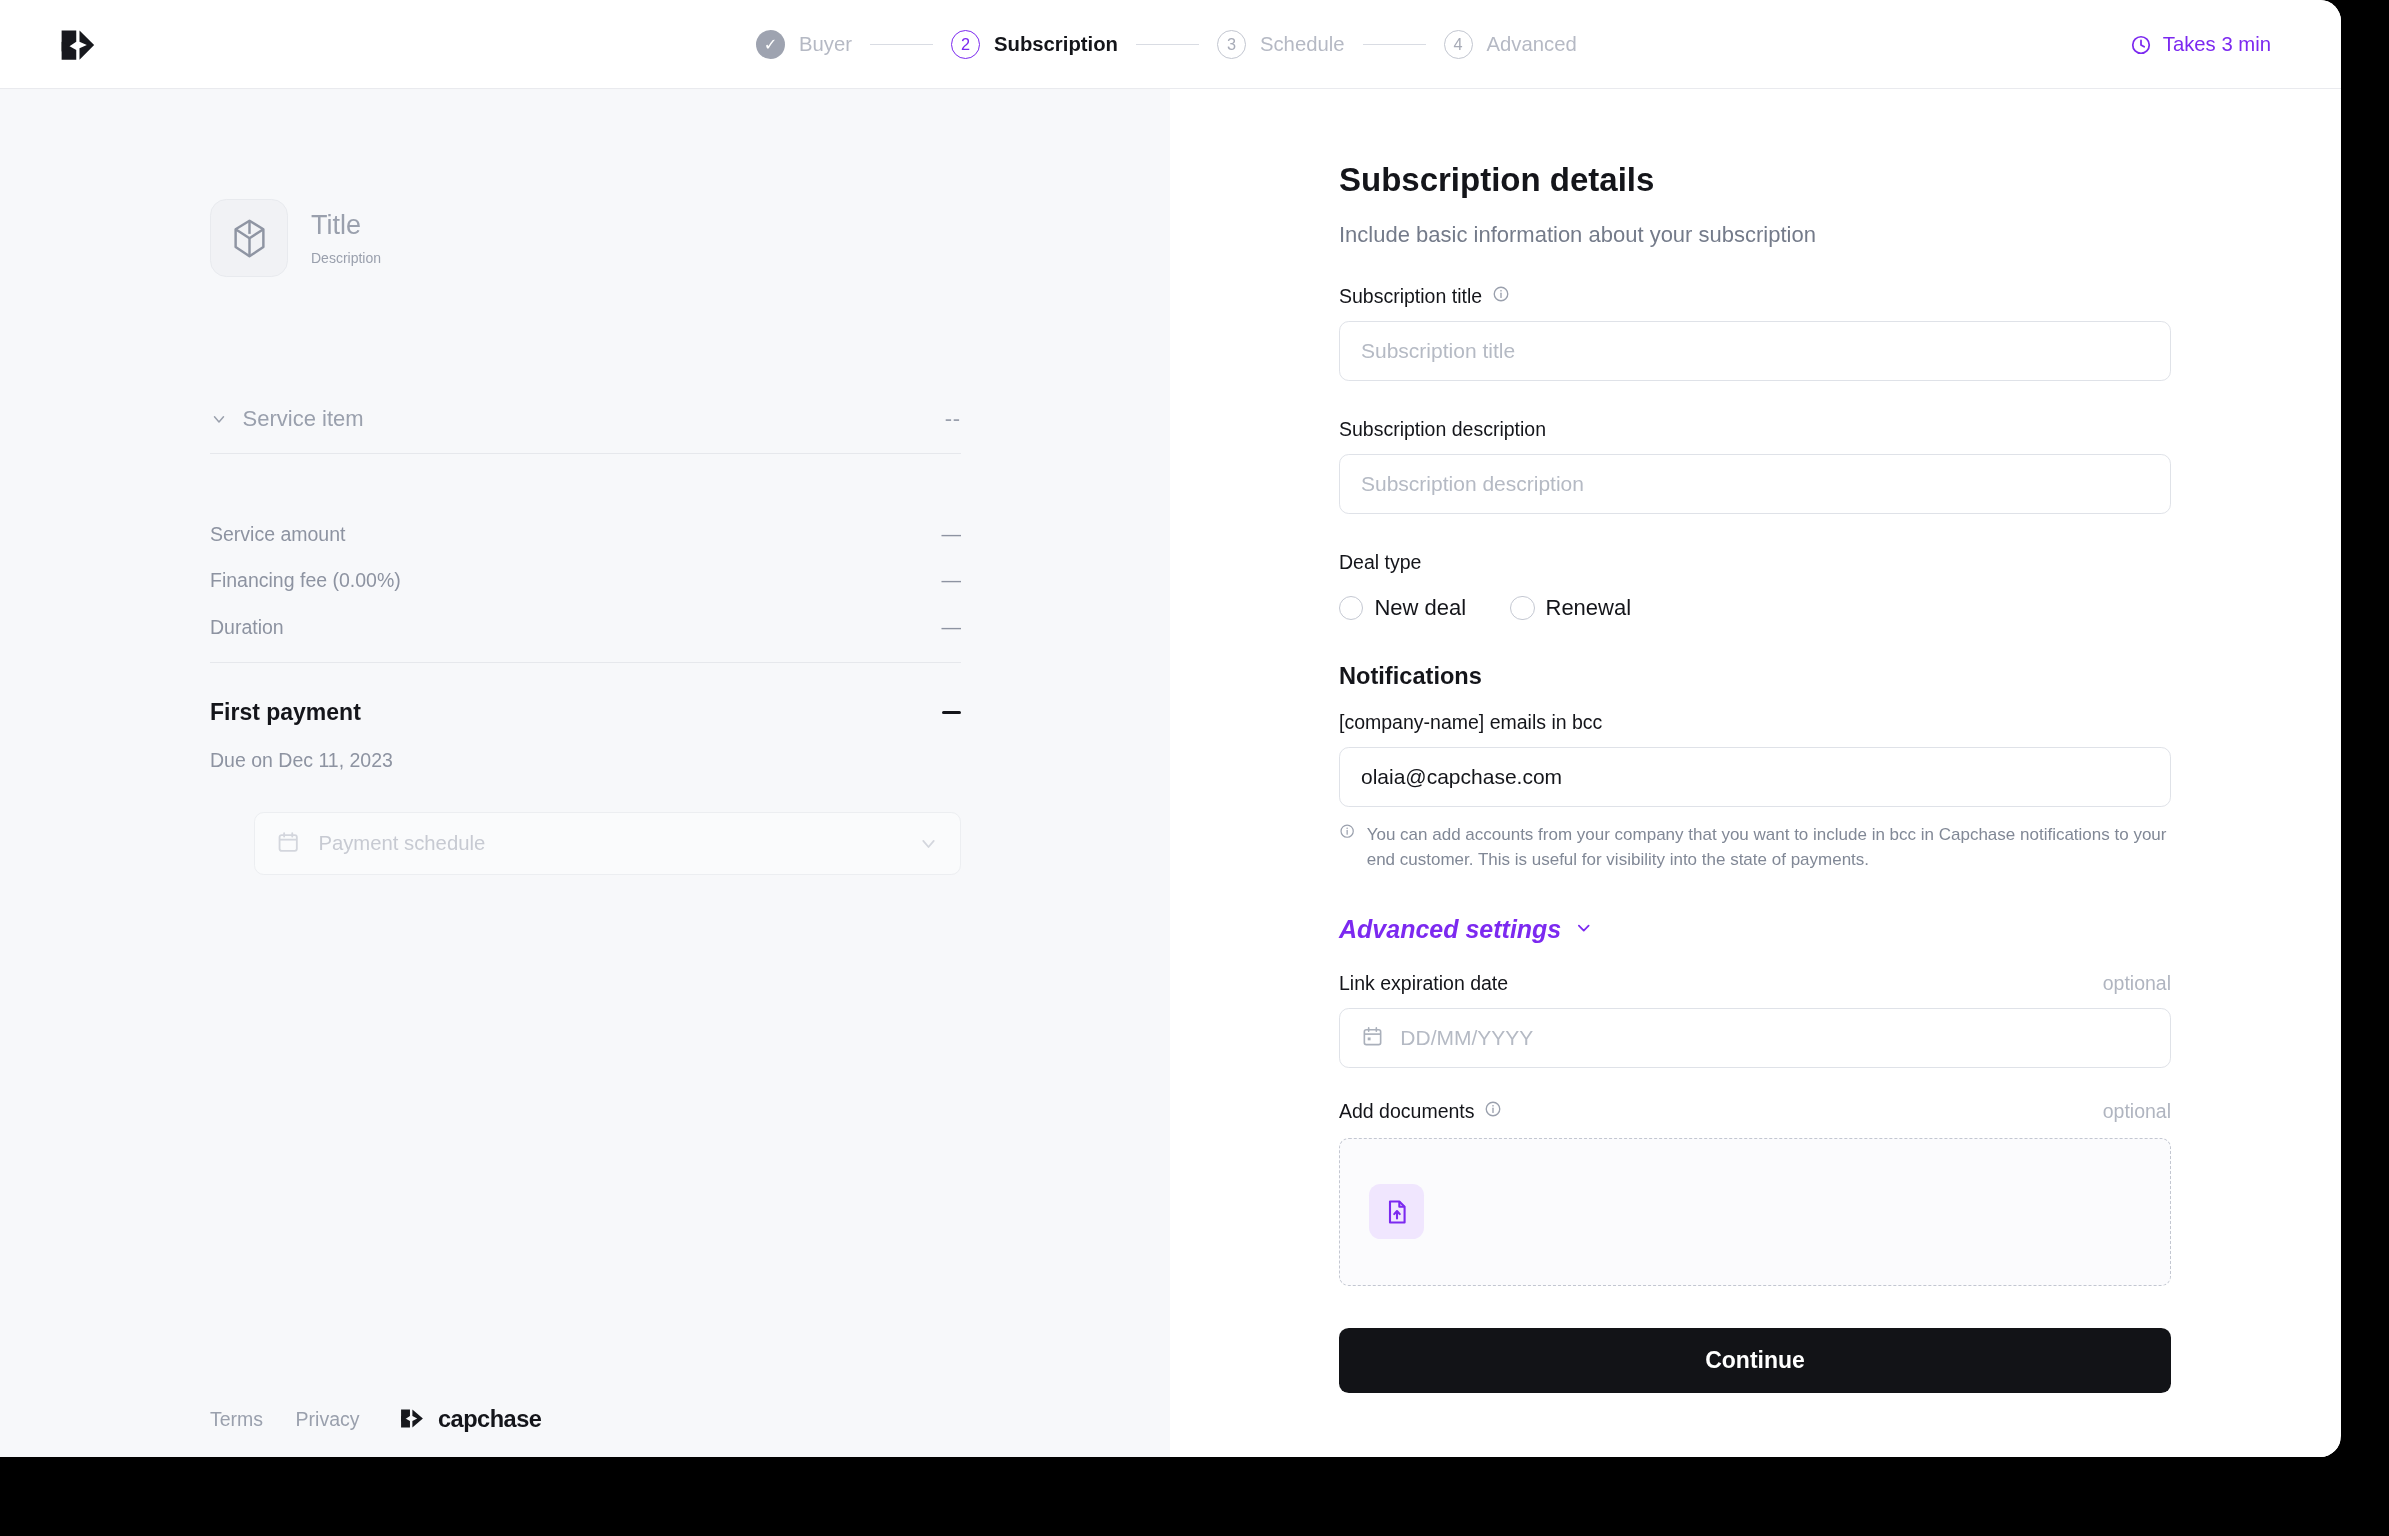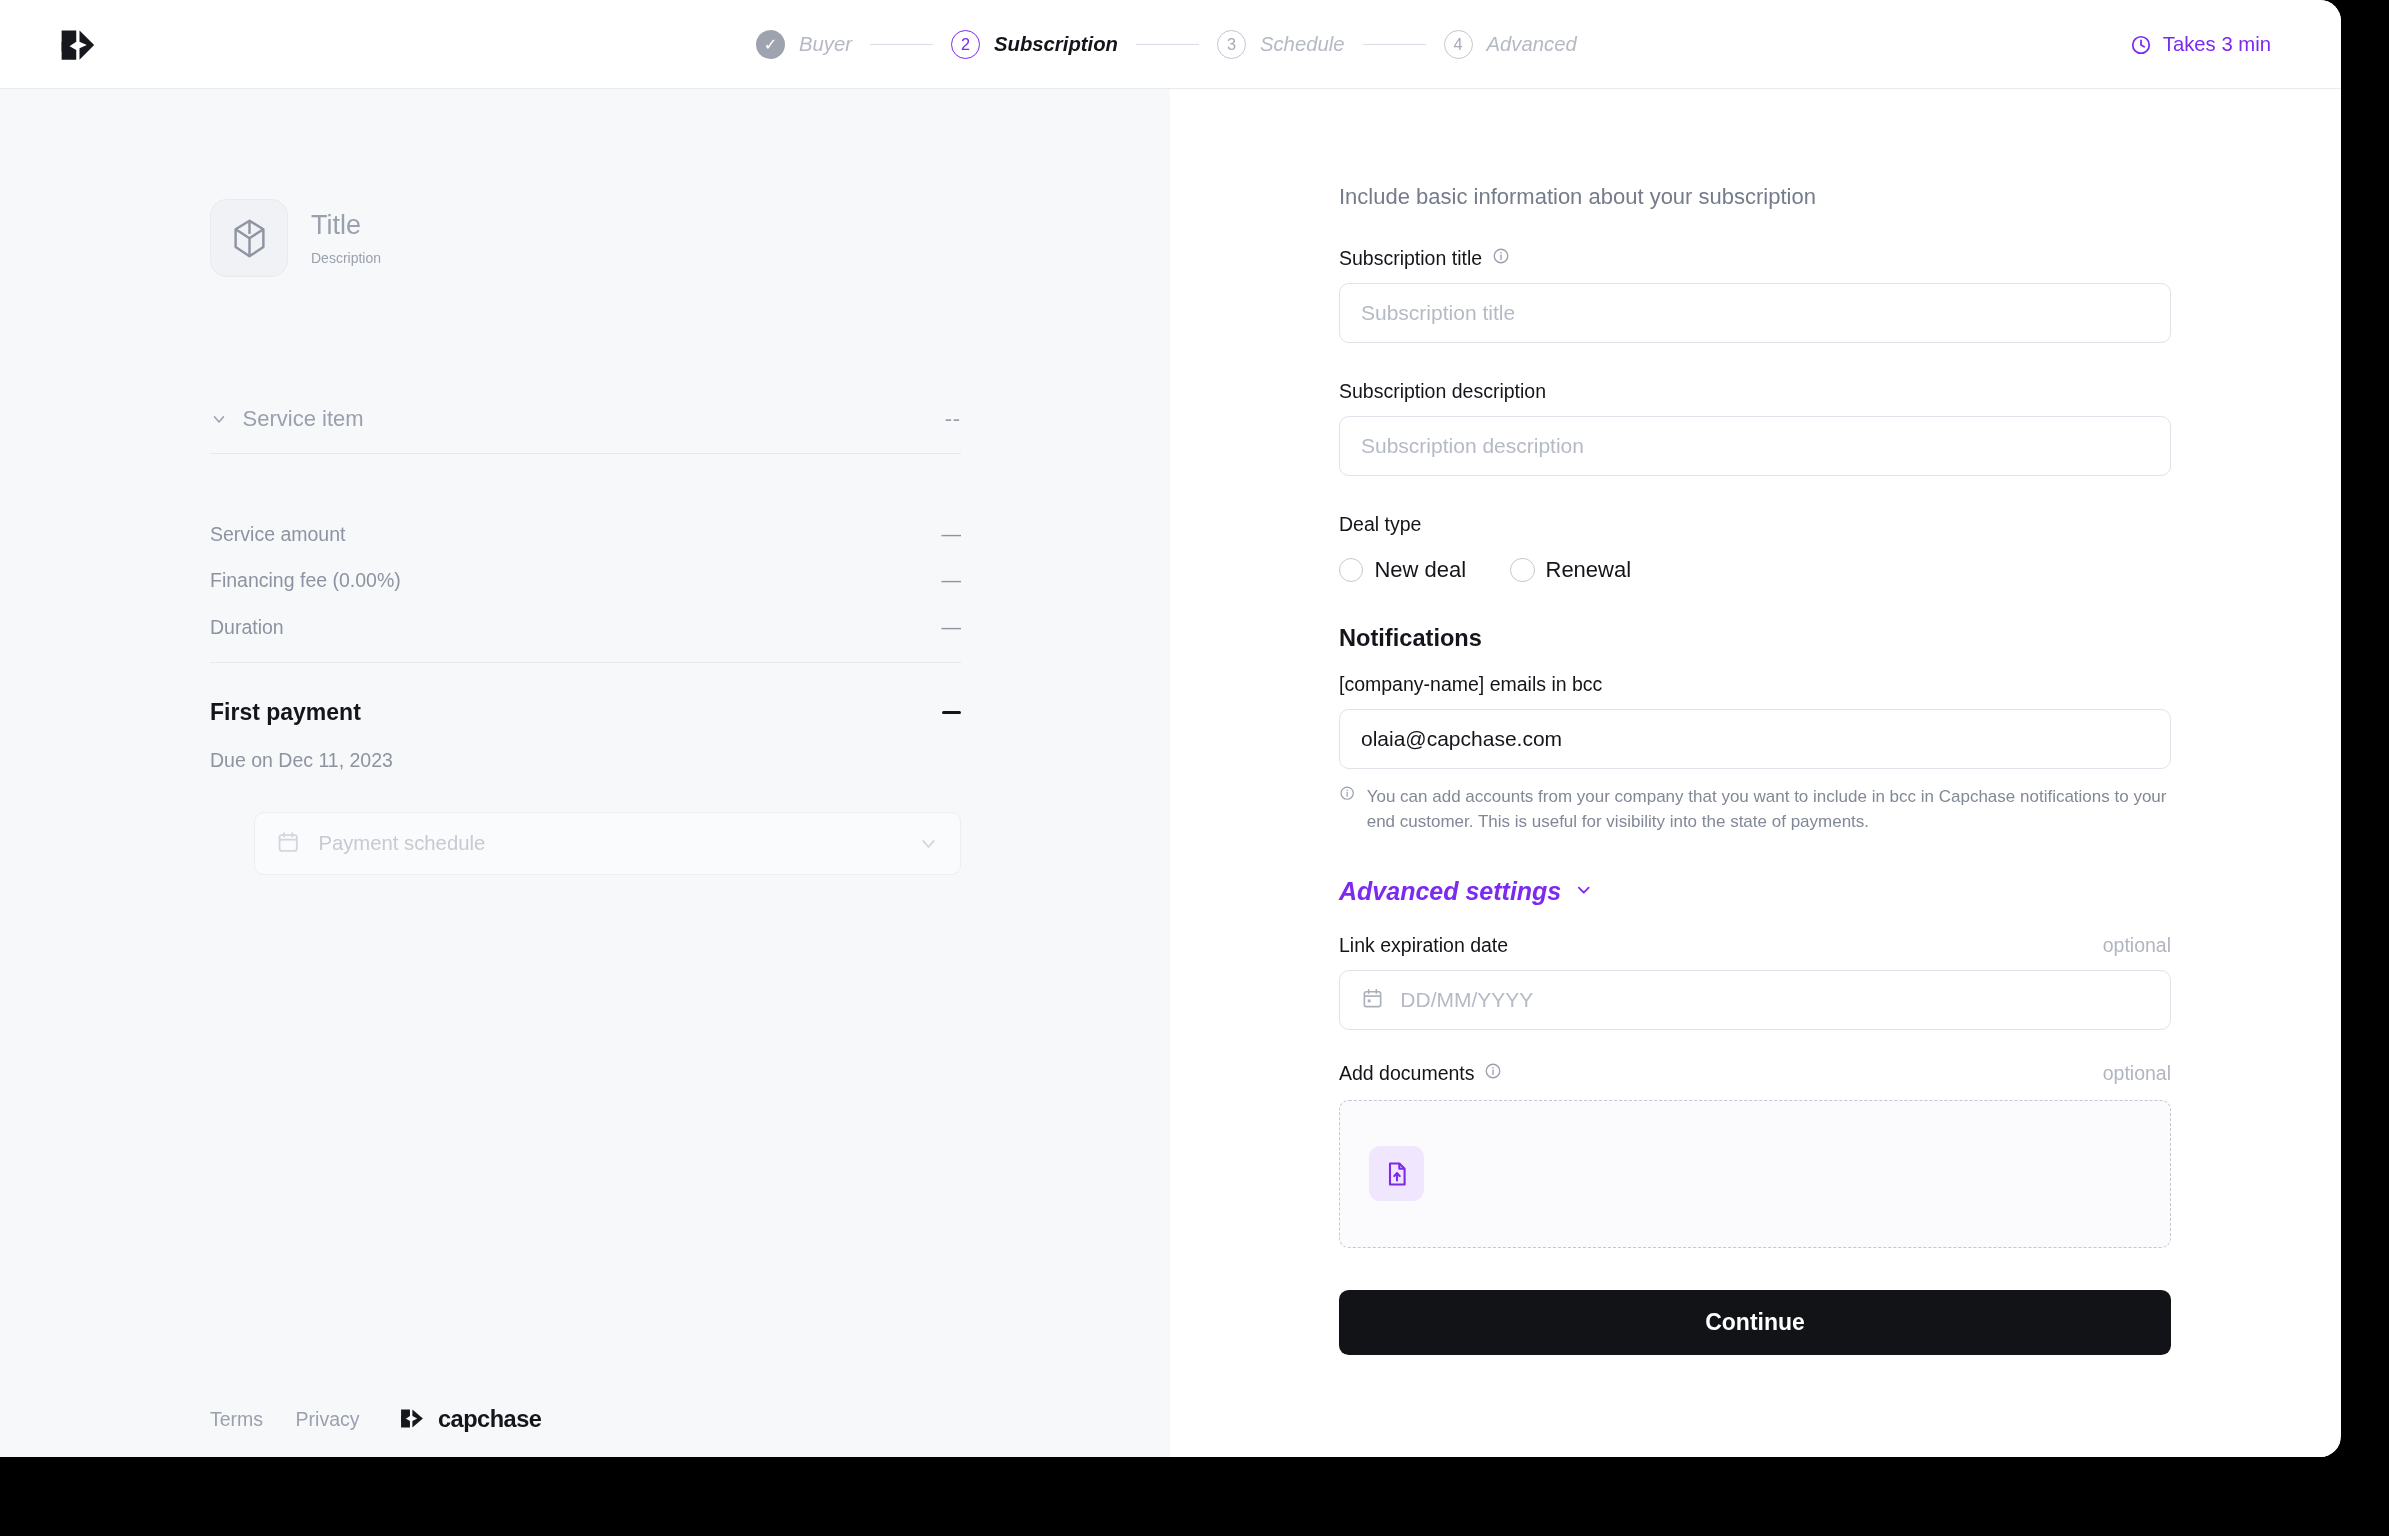--- a/index.html
+++ b/index.html
@@ -85,21 +85,20 @@
   }
   .step-bullet.upcoming {
     border: 1.6px solid #c2c6d0;
     color: #a7abb7;
     background: #ffffff;
   }
   .step-label {
     font-size: 20.3px;
     color: #b5b9c4;
     white-space: nowrap;
-    font-style: italic;
   }
   .step-label.active {
     color: #14151a;
     font-weight: 700;
   }
   .step-connector {
     width: 63px;
     height: 1.6px;
     background: #d9dce3;
     margin: 0 18px;
@@ -528,20 +527,21 @@
             </svg>
           </span>
           <span class="wordmark">capchase</span>
         </div>
       </div>
     </div>
 
     <div class="right-panel">
       <div class="form">
 
+        <h1 class="form-title">Subscription details</h1>
         <p class="form-sub">Include basic information about your subscription</p>
 
         
         <div class="field">
           <div class="field-label-row">
             <div class="field-label">
               <span>Subscription title</span>
               <span>
                 <svg width="18" height="18" viewBox="0 0 24 24" fill="none" stroke="#9aa0ad" stroke-width="1.8">
                   <circle cx="12" cy="12" r="9"></circle>

